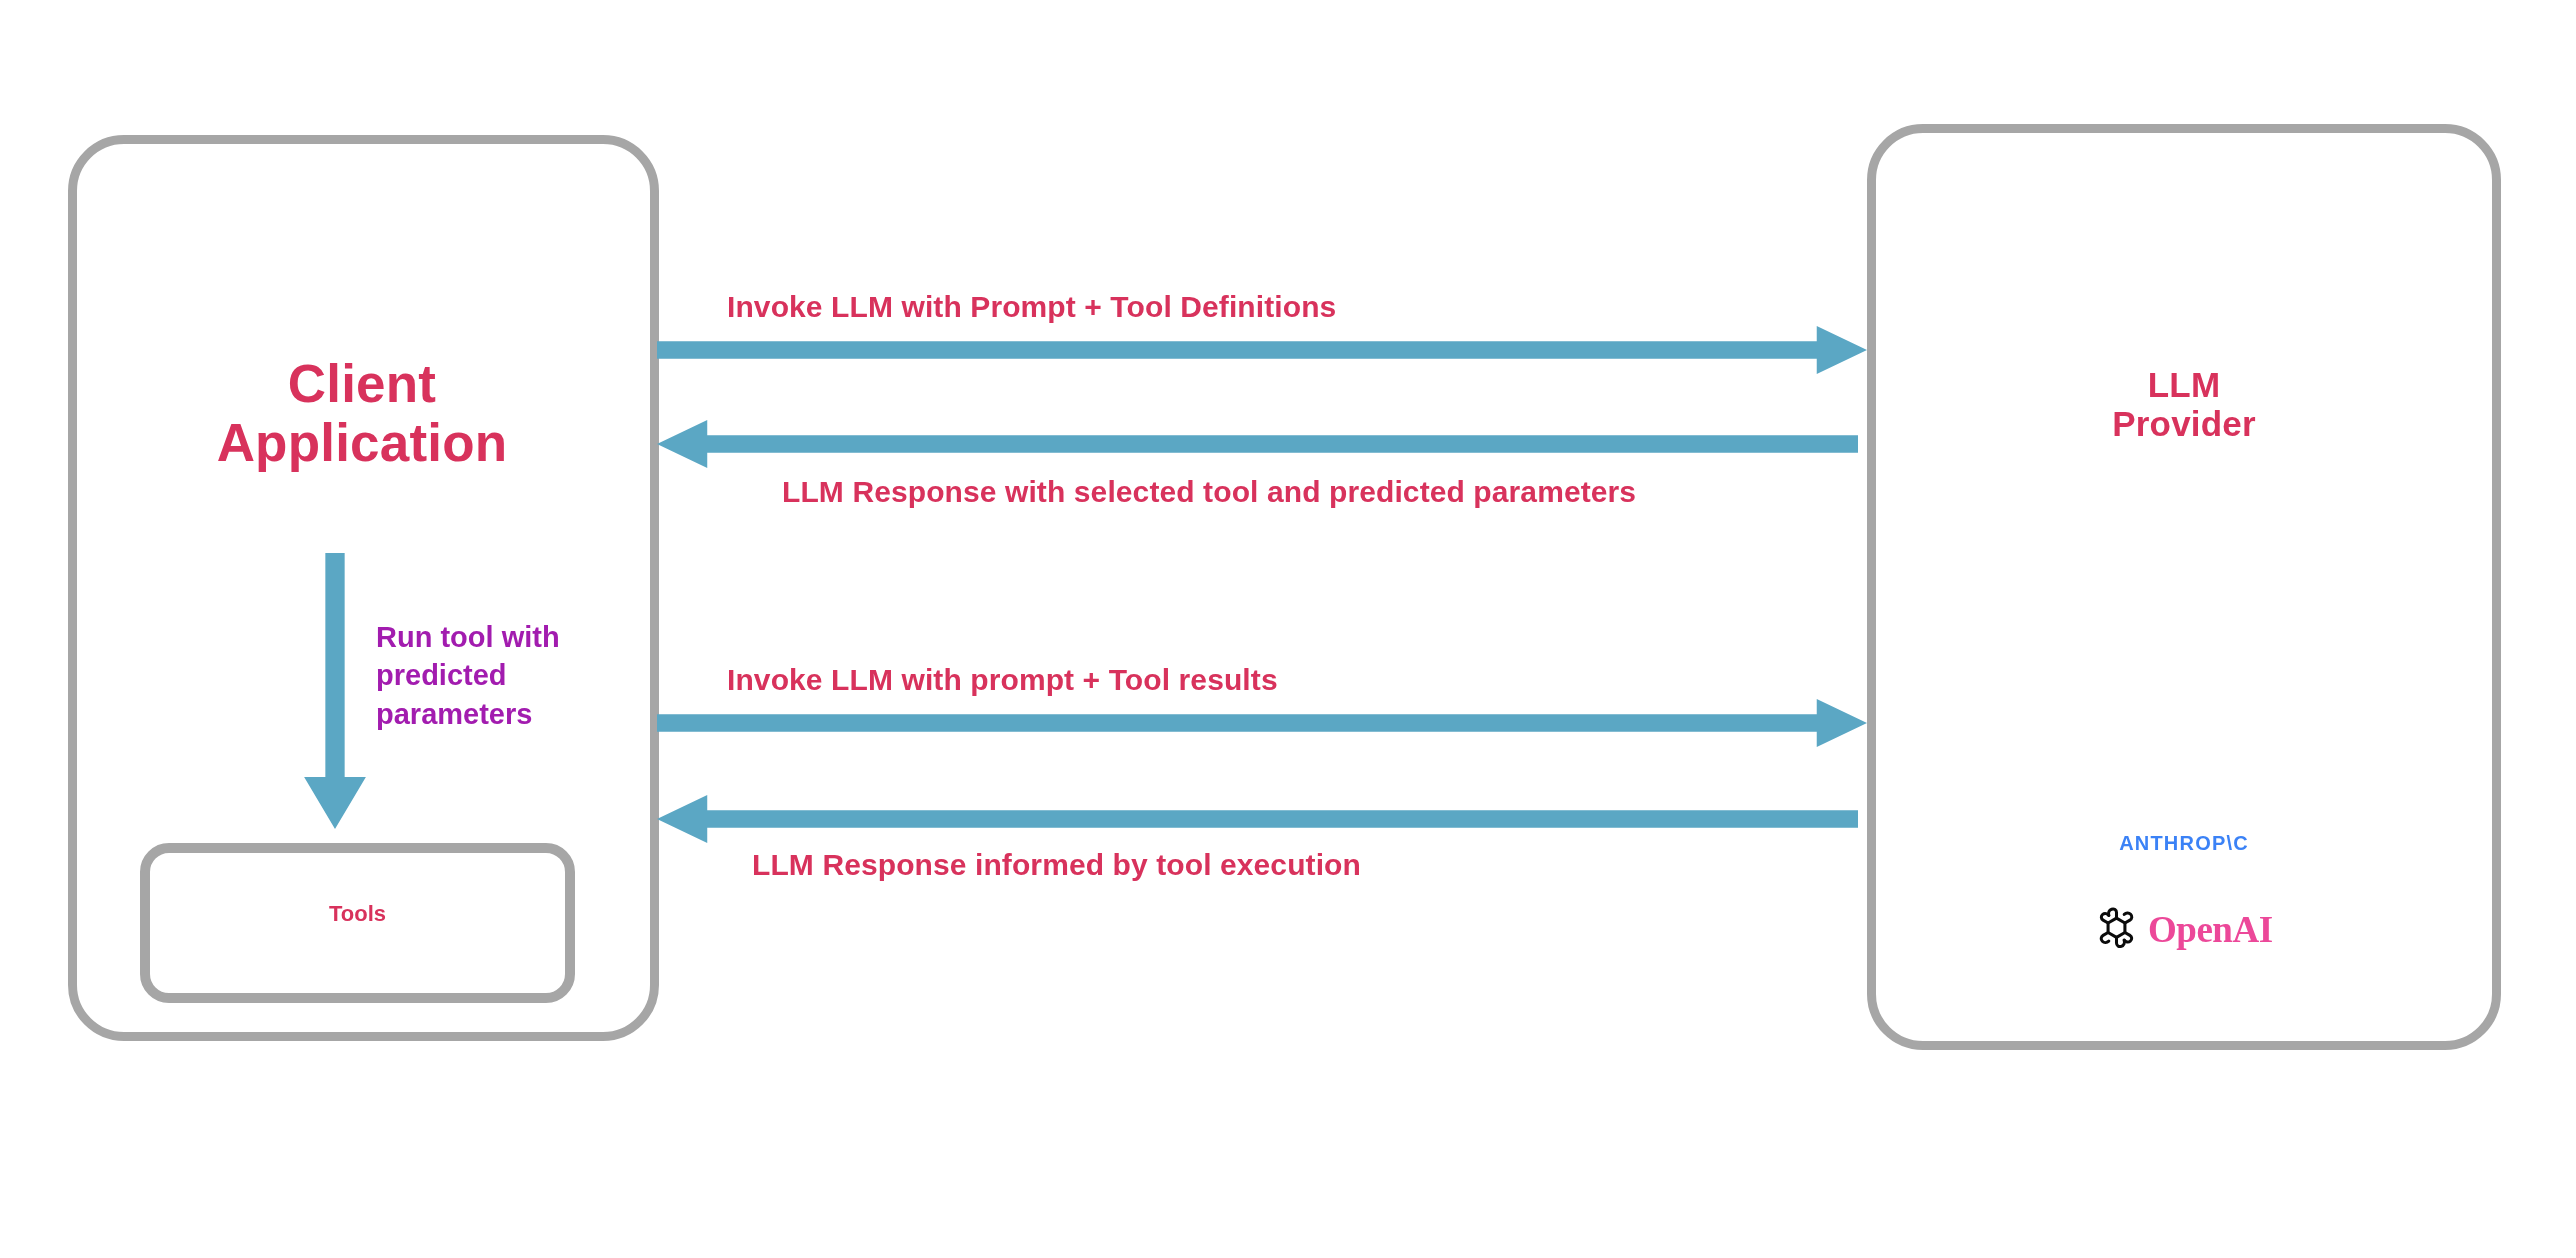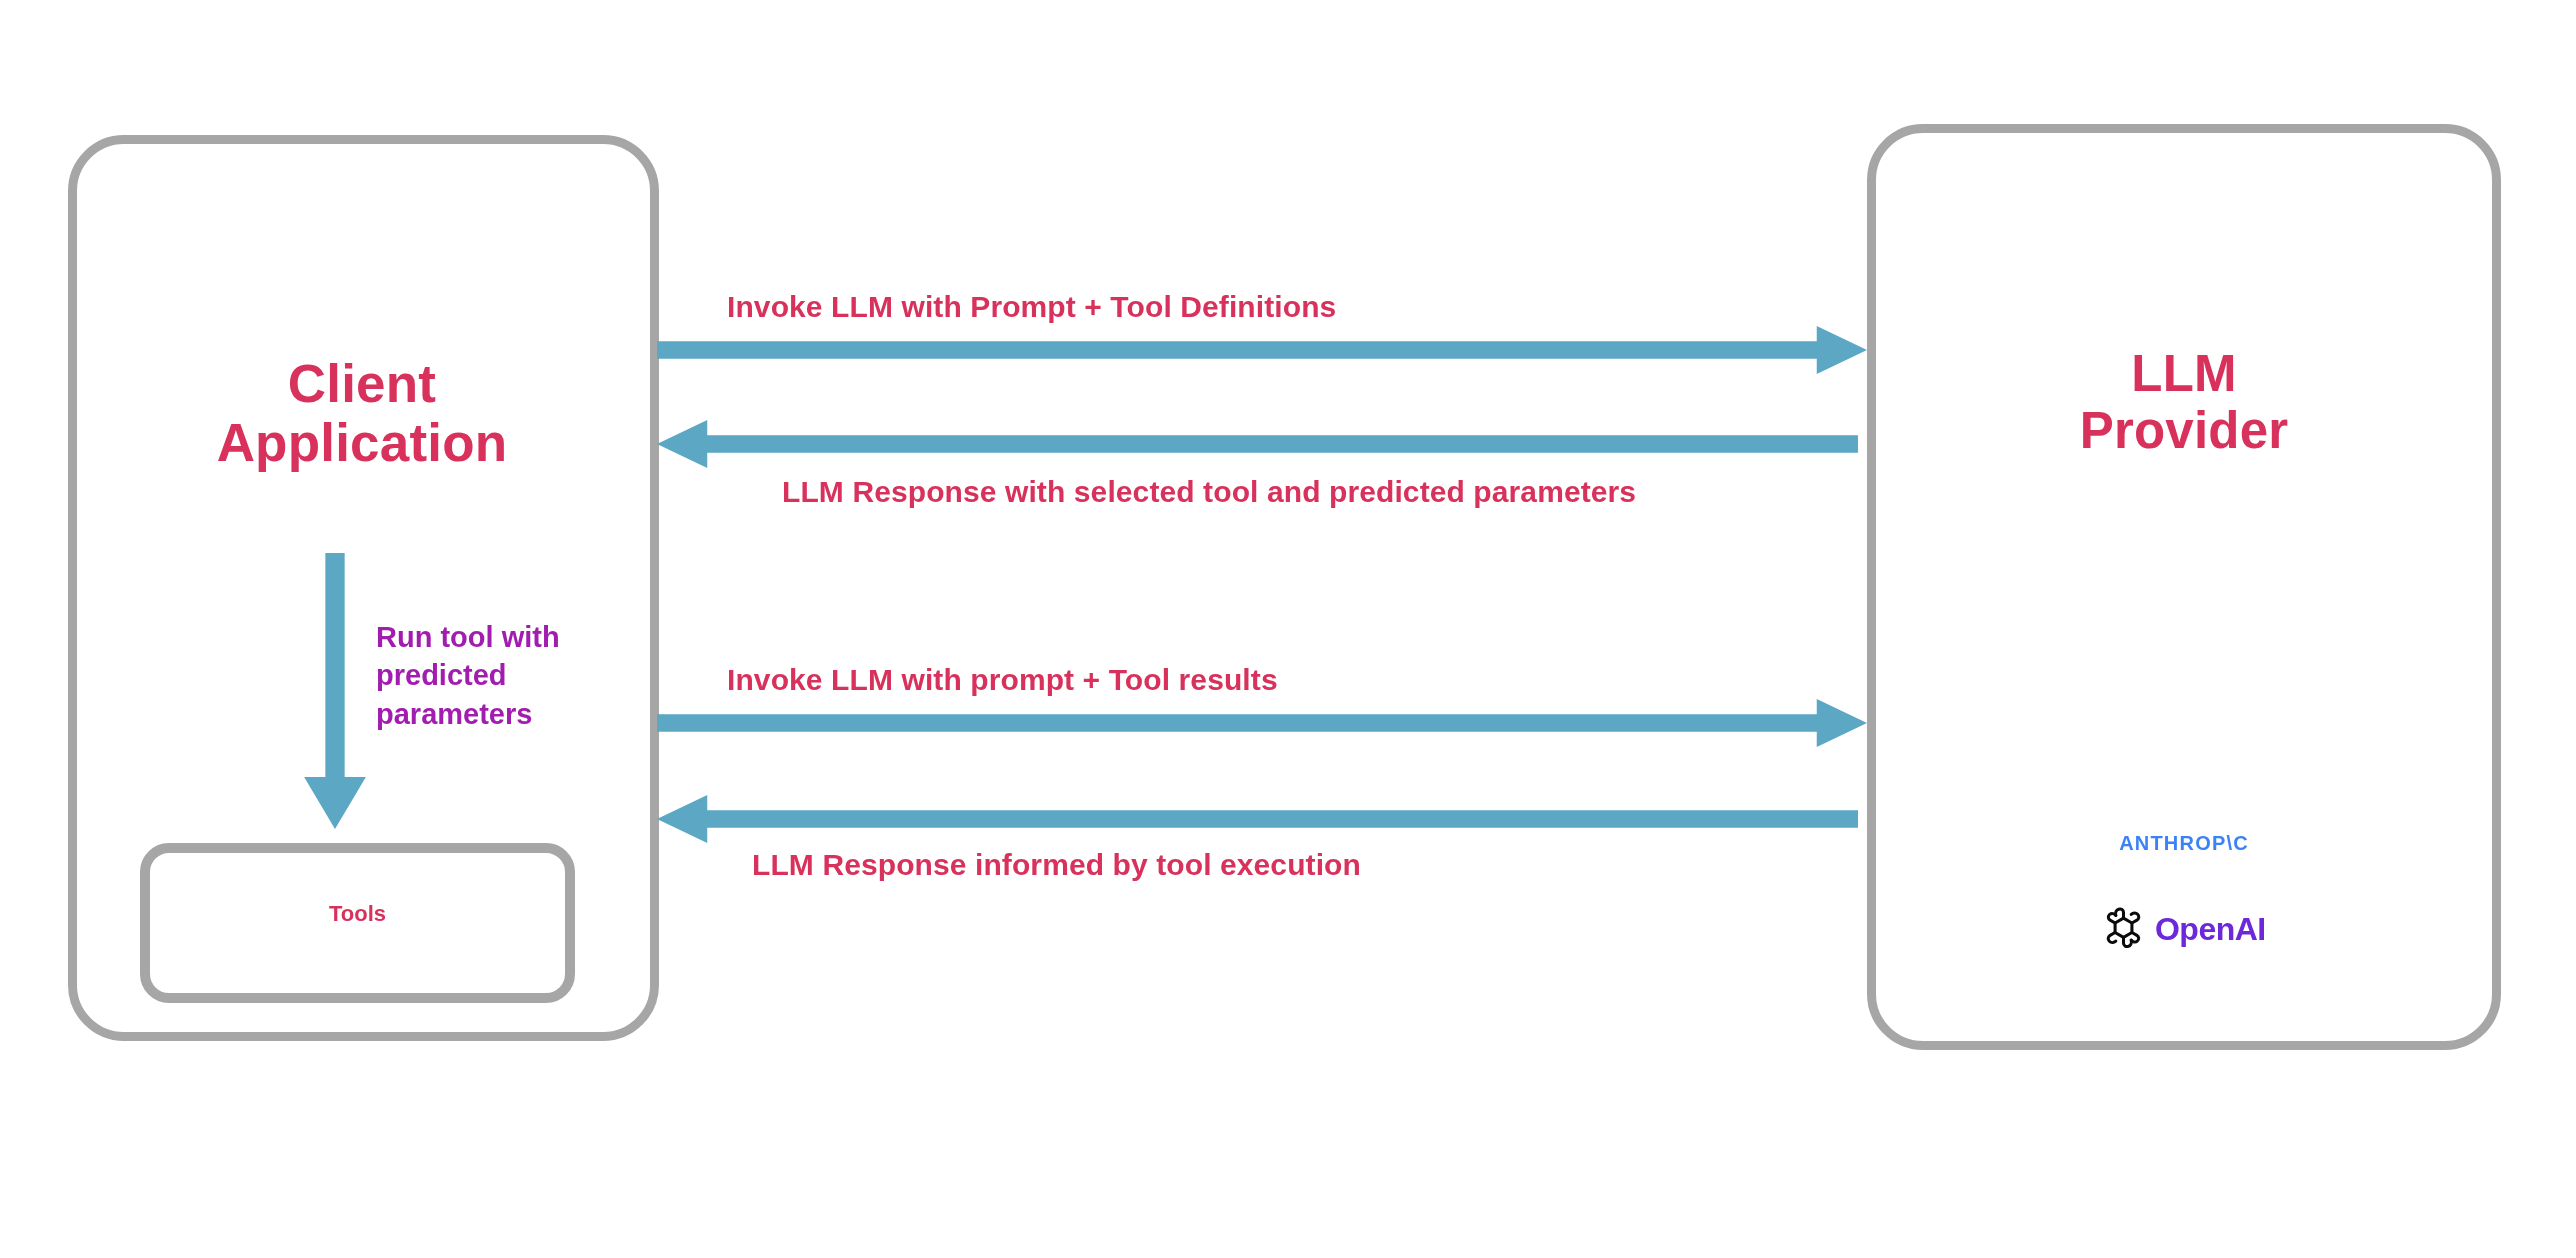--- a/index.html
+++ b/index.html
@@ -57,23 +57,23 @@
     letter-spacing: 0.2px;
   }
   #client-title {
     left: 82px;
     top: 354px;
     width: 560px;
     font-size: 53px;
   }
   #provider-title {
     left: 1894px;
-    top: 345px;
+    top: 365px;
     width: 580px;
-    font-size: 51px;
+    font-size: 35px;
   }
   #tools-label {
     position: absolute;
     left: 140px;
     top: 901px;
     width: 435px;
     text-align: center;
     color: #d8325c;
     font-size: 22px;
     font-weight: 700;
@@ -137,24 +137,25 @@
     position: absolute;
     left: 1894px;
     top: 906px;
     width: 580px;
     display: flex;
     align-items: center;
     justify-content: center;
     gap: 9.7px;
   }
   #openai-wordmark {
-    color: #6d28d9;
-    font-size: 32px;
+    color: #ec4899;
+    font-size: 37px;
     font-weight: 700;
     letter-spacing: -0.5px;
+    font-family: Liberation Serif, serif;
   }
 </style>
 </head>
 <body>
 
 <div id="canvas">
 
   <div class="rounded-box" id="client-box"></div>
 
   <div class="box-title" id="client-title">

